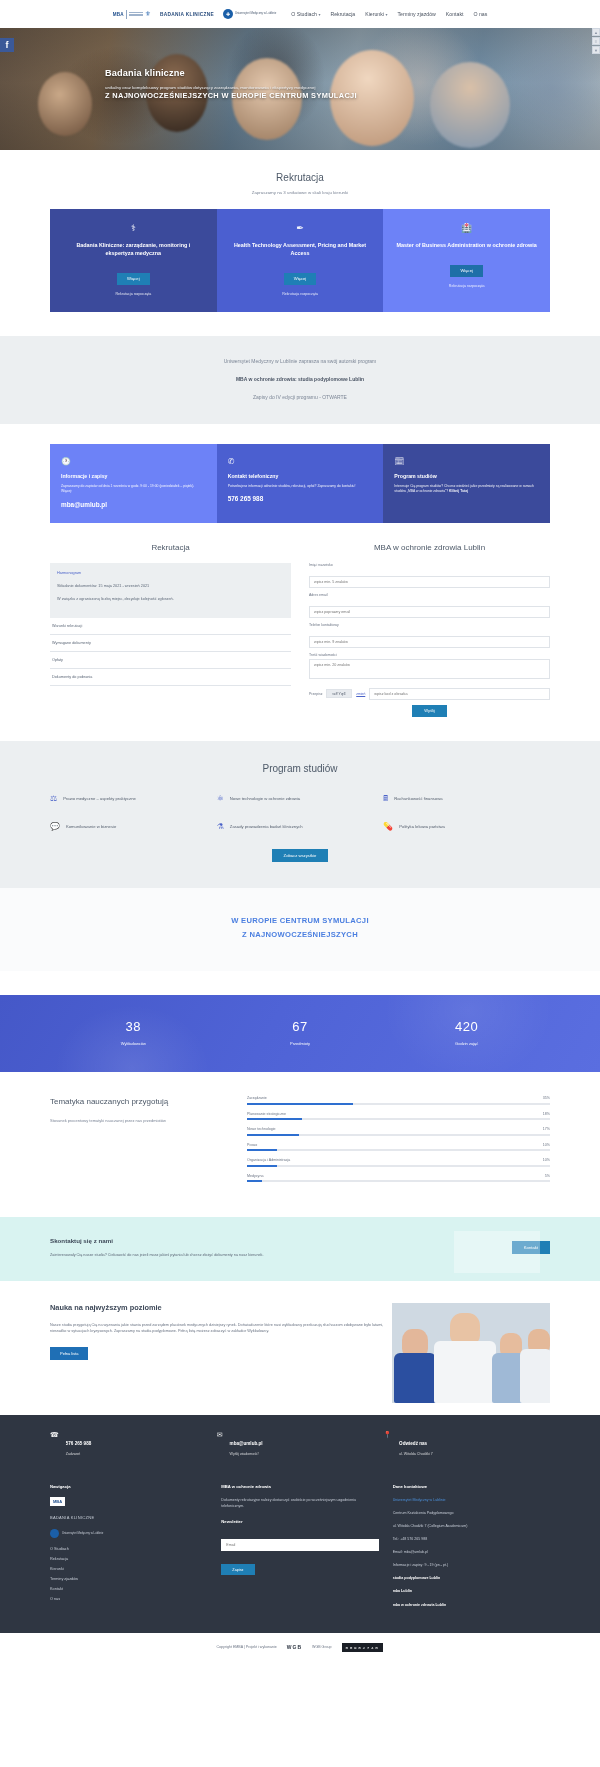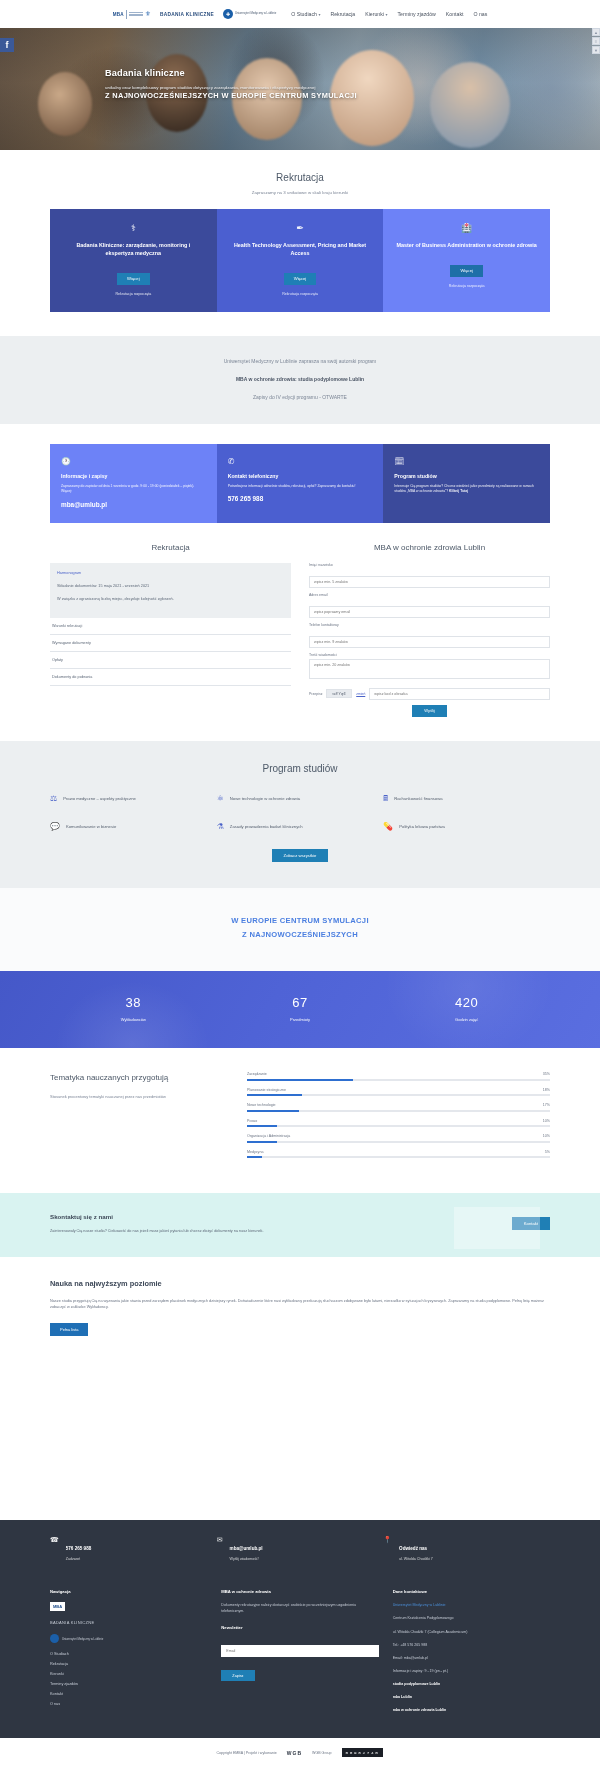--- a/index.html
+++ b/index.html
@@ -169,21 +169,21 @@
 
   
   .headline { background:#fafbfc; padding: 26px 40px 28px; text-align:center; }
   .headline div {
     font-size: 7.6px; font-weight:bold; color:#4b7fe0; letter-spacing:.3px; line-height: 1.95;
   }
 
   
   .stats {
     position:relative; background: linear-gradient(120deg,#4558c8 0%,#4f63d6 45%,#5a6ee0 100%);
-    padding: 24px 50px 26px; display:flex; overflow:hidden;
+    padding: 24px 50px 26px; display:flex; overflow:hidden;margin-top:24px;
   }
   .stats::before {
     content:""; position:absolute; inset:0;
     background:
       radial-gradient(ellipse 110px 90px at 22% 95%, rgba(255,255,255,.10), transparent 70%),
       radial-gradient(ellipse 120px 100px at 78% 20%, rgba(255,255,255,.08), transparent 70%);
   }
   .stat { flex:1; text-align:center; position:relative; z-index:2; color:#fff; }
   .stat-num { font-size: 13px; font-weight: normal; letter-spacing:.5px; }
   .stat-lab { font-size: 4px; margin-top: 7px; opacity:.95; }
@@ -205,21 +205,21 @@
   .contact-t { font-size: 6.2px; font-weight:bold; color:#3d4858; margin-bottom: 8px; }
   .contact-p { font-size: 3.8px; color:#5d6878; line-height:1.7; width: 230px; }
   .contact-btn {
     background:#1f7fb5; color:#fff; border:0; font-size:4.2px; padding: 4px 12px;
     cursor:pointer; font-family:inherit;
   }
   .contact-r { flex:0 0 110px; display:flex; justify-content:flex-end; }
   .contact-ghost { position:absolute; right:60px; top: 14px; width:86px; height:42px; background:rgba(255,255,255,.35); }
 
   
-  .nauka { padding: 22px 50px 26px; display:flex; align-items:flex-start; background:#fff;flex-direction:column; }
+  .nauka { padding: 22px 50px 12px; display:flex; align-items:flex-start; background:#fff; }
   .nauka-l { flex:1; }
   .nauka-t { font-size: 7.4px; font-weight:bold; color:#3d4858; margin-bottom: 10px; }
   .nauka-p { font-size: 3.8px; color:#6b7484; line-height:1.8; }
   .nauka-btn {
     margin-top: 12px; background:#1f6fb5; color:#fff; border:0; font-size:4px;
     padding: 4px 10px; cursor:pointer; font-family:inherit;
   }
   .nauka-r { flex: 0 0 158px; height: 100px; position:relative; overflow:hidden; background:#cfd9e2; }
   .doc { position:absolute; border-radius:40% 40% 30% 30%; }
   .doc-body { position:absolute; border-radius:6px 6px 2px 2px; }

